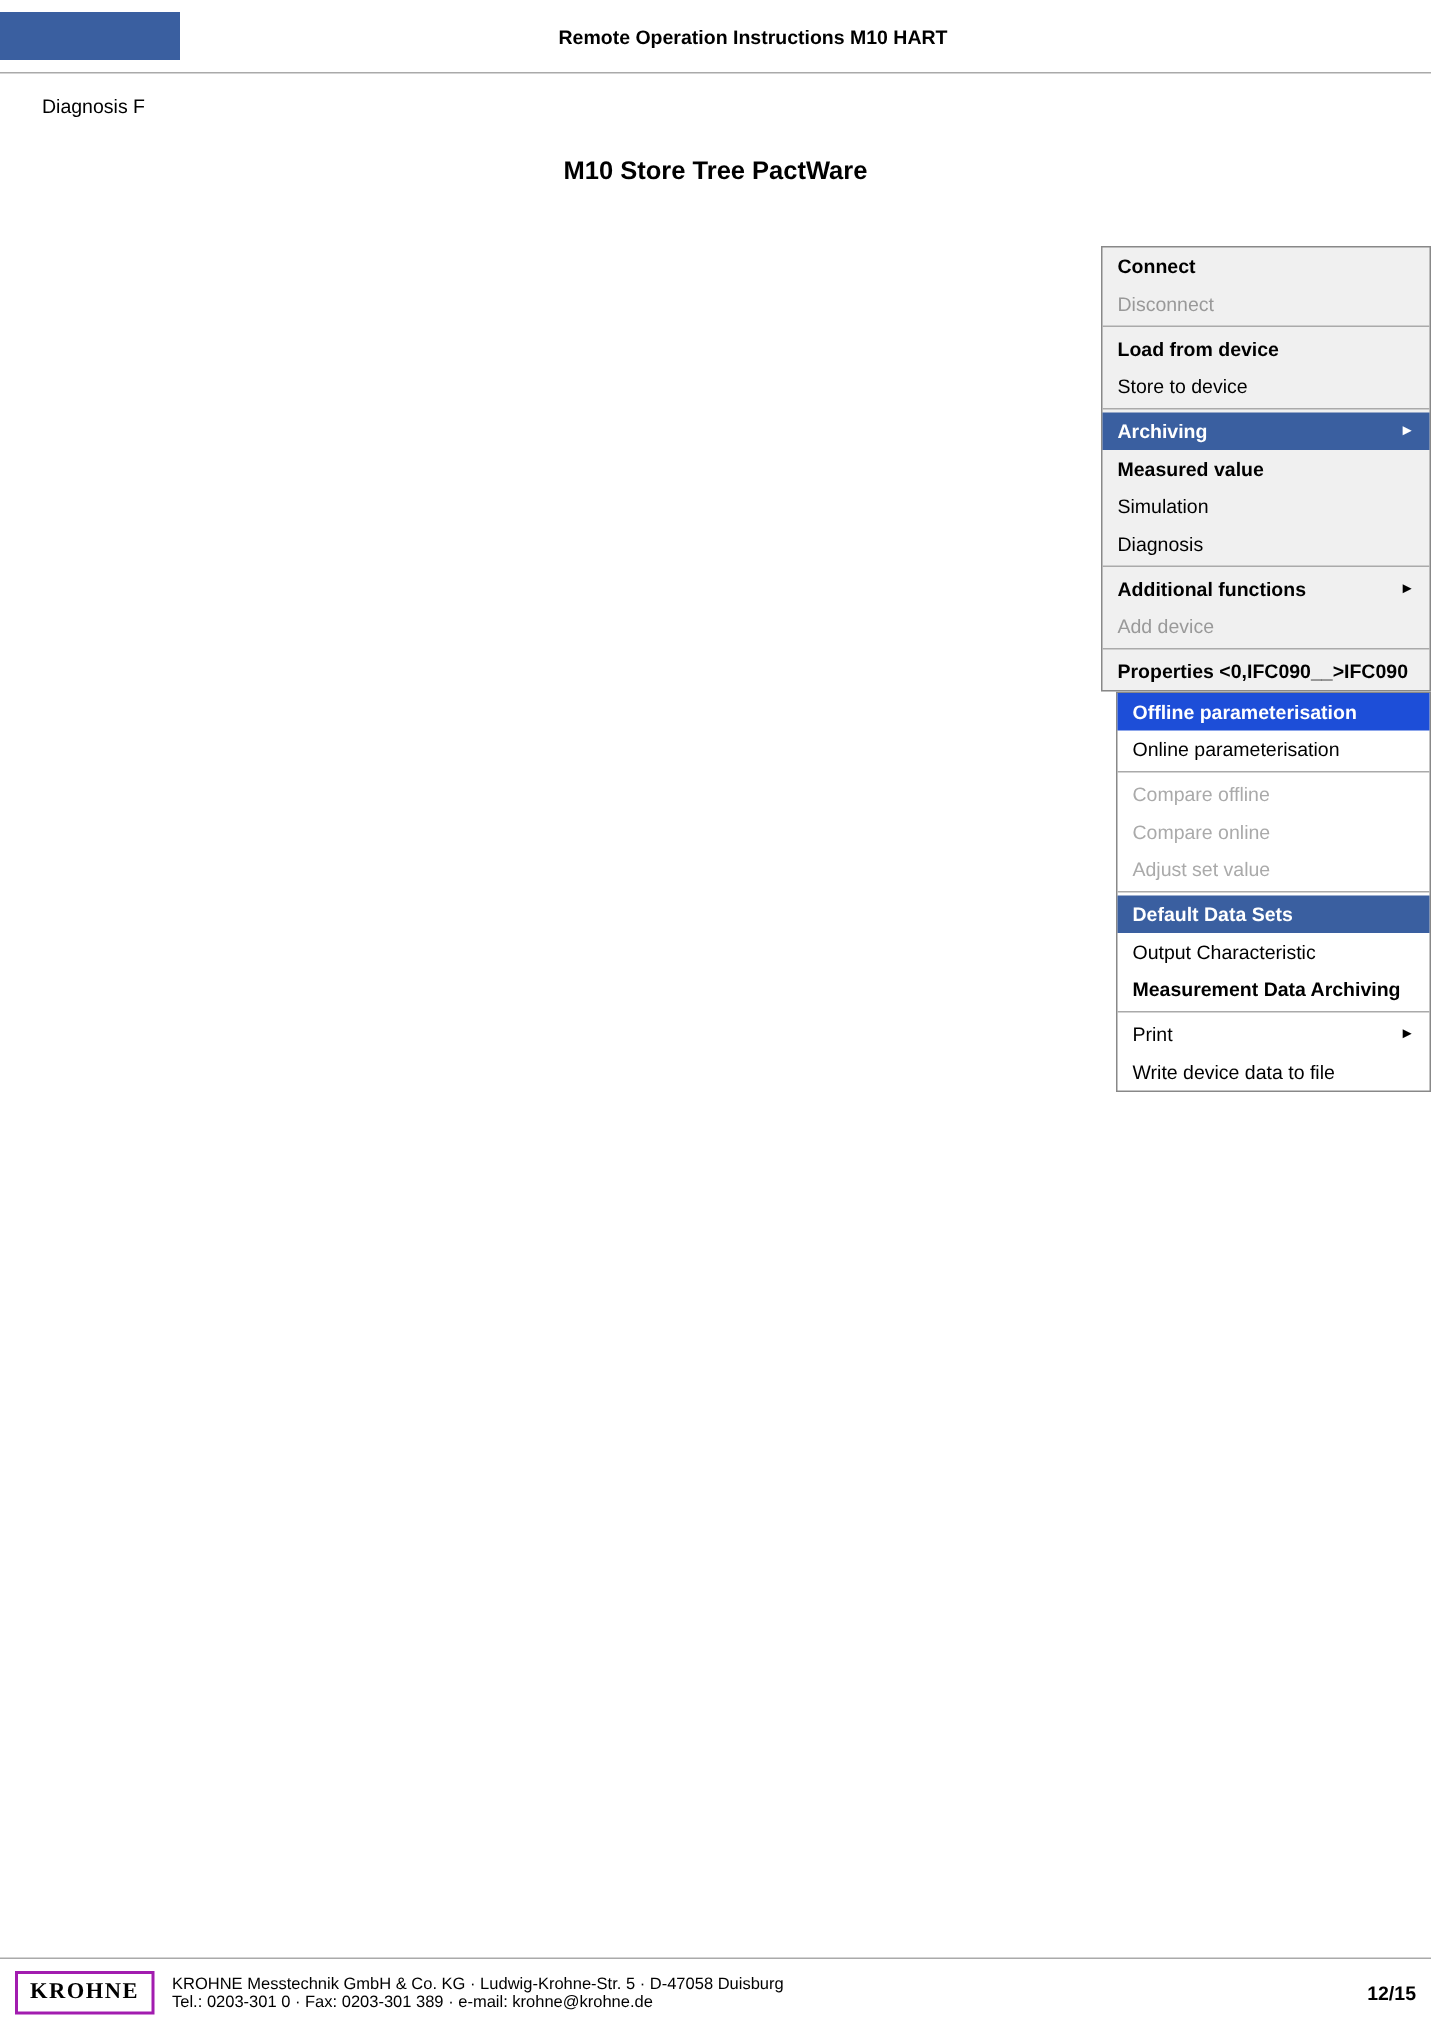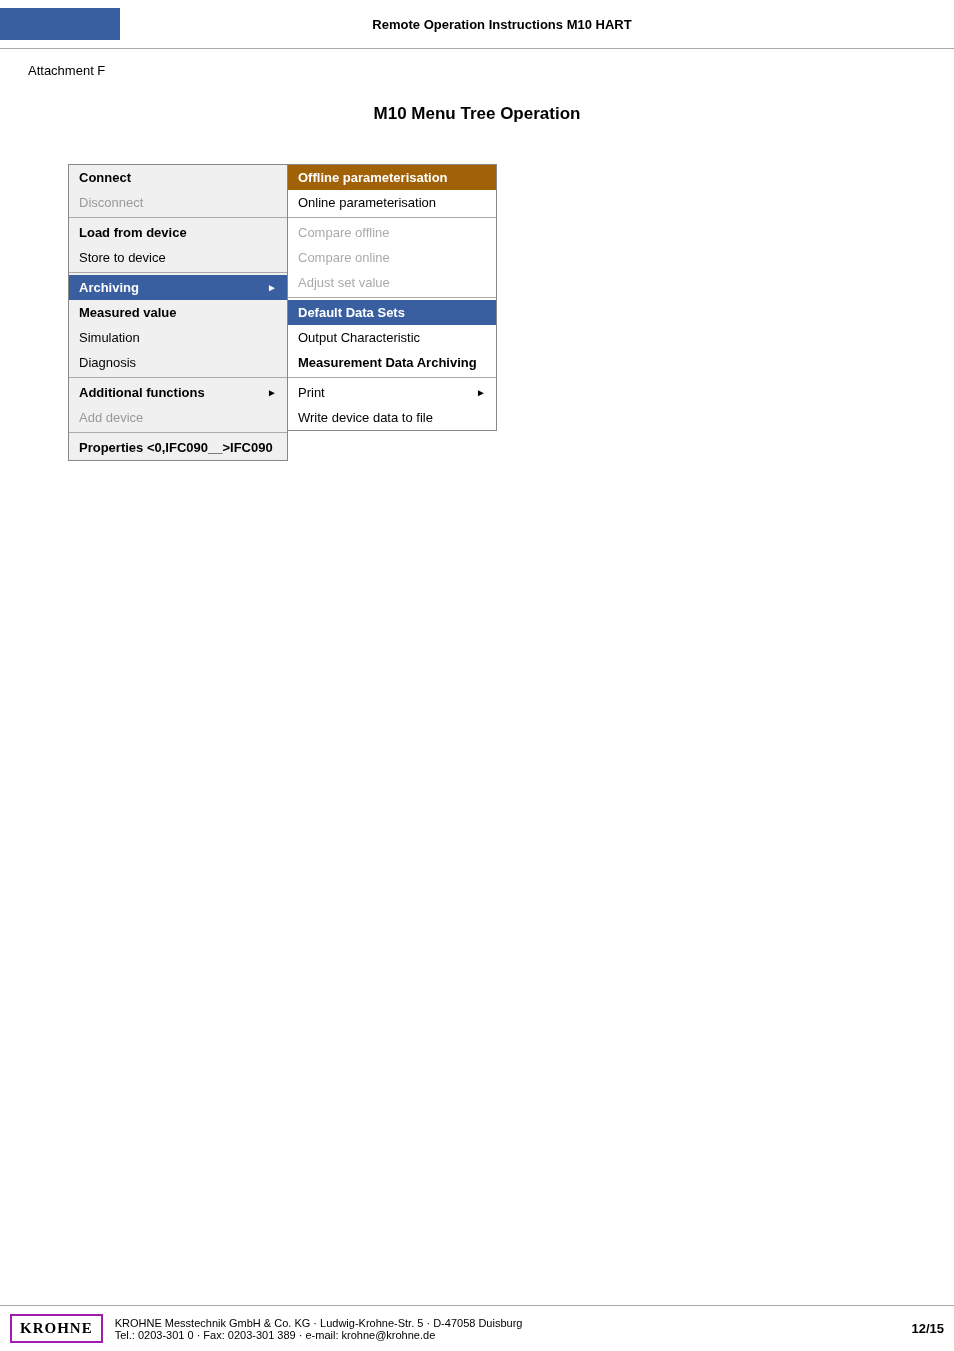--- a/index.html
+++ b/index.html
@@ -49,23 +49,24 @@
       text-align: center;
       font-size: 17px;
       font-weight: bold;
       color: #000;
       margin: 18px 0 30px 0;
     }
 
     
     .menu-area {
       display: flex;
-      padding-left: 68px;
+      padding-left: 50px;
       padding-top: 10px;
-      align-items: flex-start;
+      align-items: flex-end;
+      flex-direction: column;
     }
 
     
     .left-menu {
       border: 1px solid #888;
       background: #f0f0f0;
       min-width: 220px;
       padding: 0;
     }
 
@@ -120,21 +121,21 @@
       padding: 5px 10px;
       font-size: 13px;
       color: #000;
       cursor: pointer;
       display: flex;
       justify-content: space-between;
       align-items: center;
     }
 
     .sub-item.highlighted {
-      background: #a16207;
+      background: #1d4ed8;
       color: #fff;
       font-weight: bold;
     }
 
     .sub-item.grayed {
       color: #aaa;
     }
 
     .sub-item.bold-section {
       font-weight: bold;
@@ -184,23 +185,23 @@
     }
   </style>
 </head>
 <body>
 
 <div class="header">
   <div class="header-blue-bar"></div>
   <div class="header-title">Remote Operation Instructions M10 HART</div>
 </div>
 
-<div class="attachment-label">Attachment F</div>
-
-<div class="page-title">M10 Menu Tree Operation</div>
+<div class="attachment-label">Diagnosis F</div>
+
+<div class="page-title">M10 Store Tree PactWare</div>
 
 <div class="menu-area">
 
   <div class="left-menu">
 
     <div class="menu-item bold">
       <span>Connect</span>
     </div>
     <div class="menu-item grayed">
       <span>Disconnect</span>

